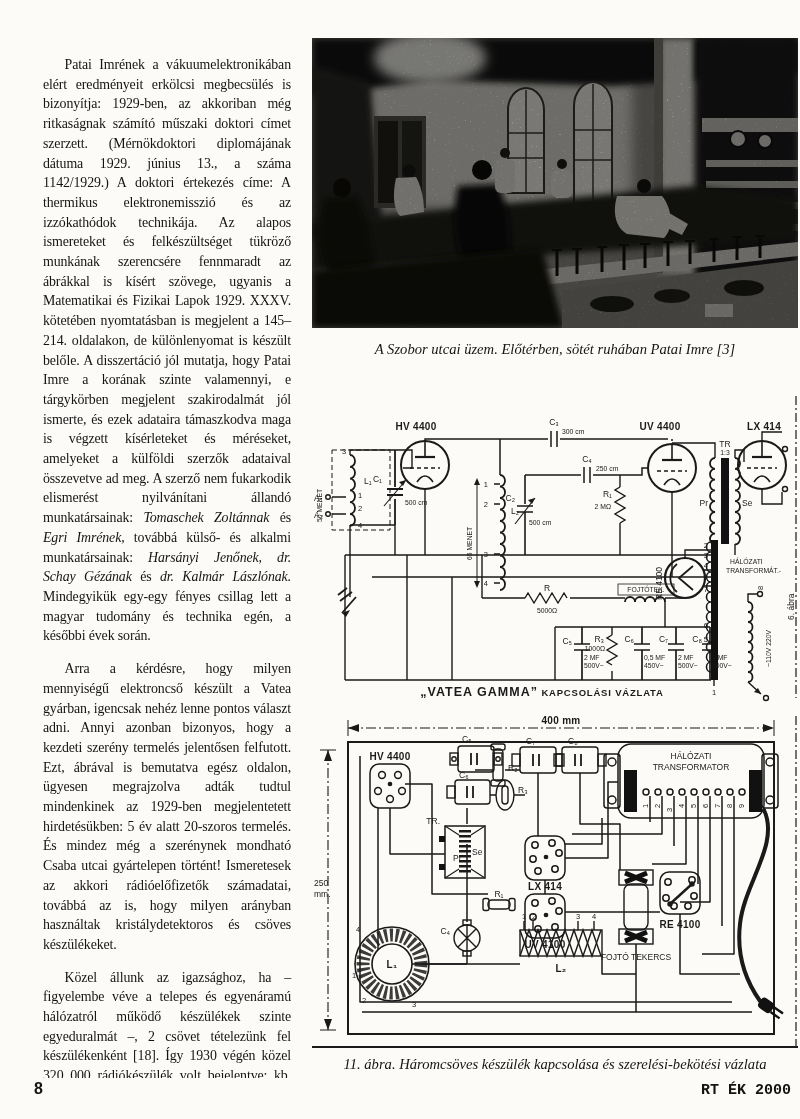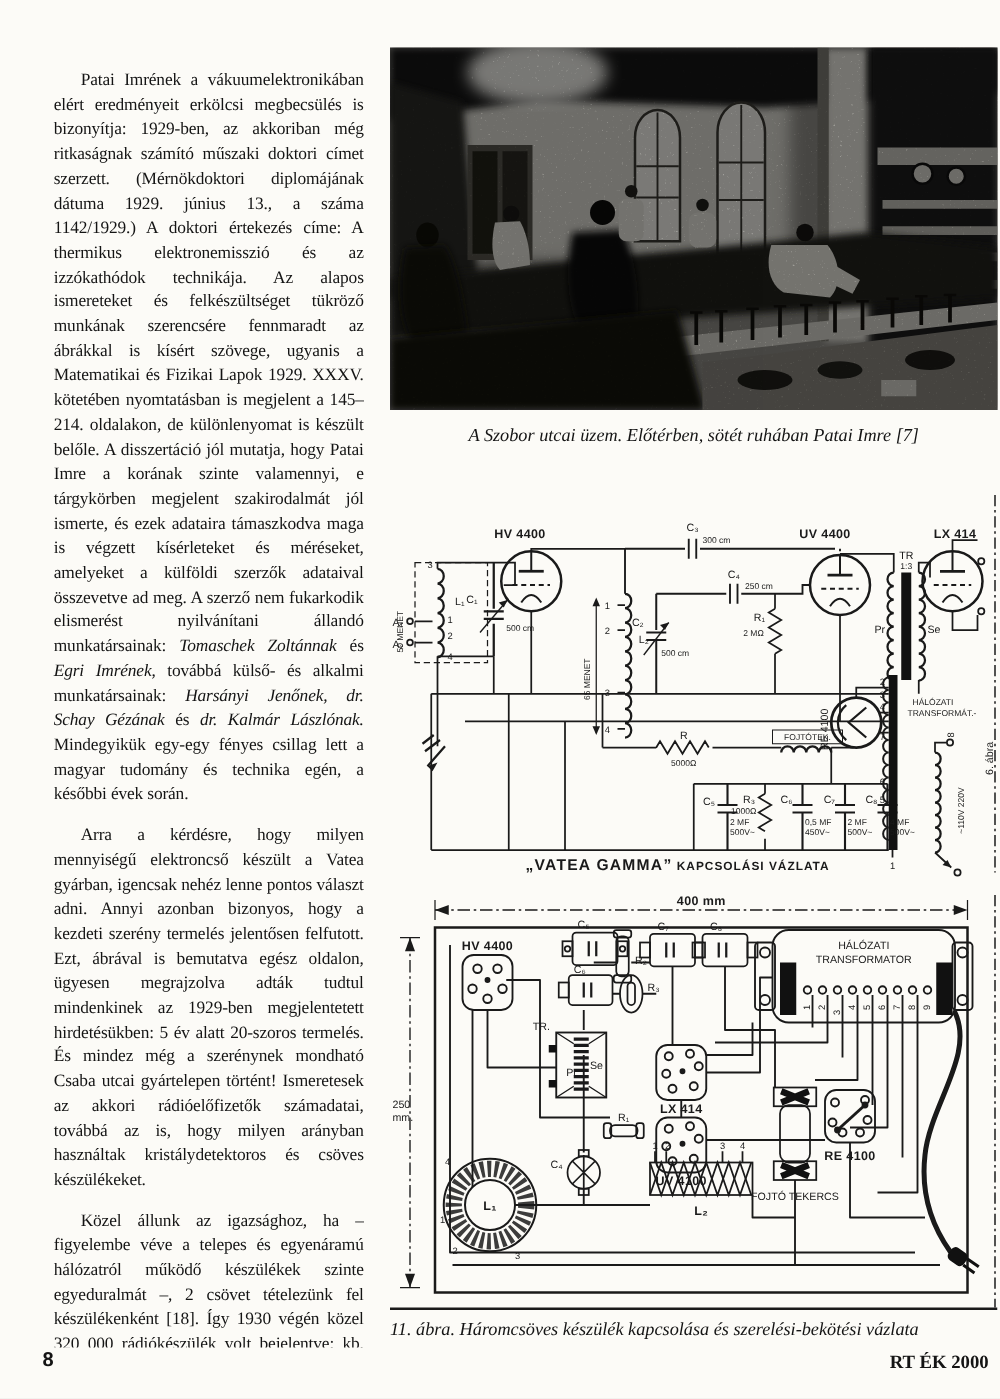--- a/index.html
+++ b/index.html
@@ -7,26 +7,26 @@
         font-family:"Liberation Serif",serif;color:#141414;}
   .text-col{position:absolute;left:30px;top:42px;width:274px;height:1036px;overflow:hidden;
             font-size:13.9px;line-height:19.7px;text-align:justify;letter-spacing:-0.12px;}
   .text-col p{margin:13px;text-indent:1.55em;}
   .text-col i{font-style:italic;}
   .photo-wrap{position:absolute;left:312px;top:38px;width:486px;height:290px;}
   .photo-caption{position:absolute;left:312px;top:341px;width:486px;text-align:center;
                  font-style:italic;font-size:14.6px;}
   .fig6{position:absolute;left:312px;top:392px;width:486px;height:310px;}
   .fig11{position:absolute;left:312px;top:714px;width:486px;height:336px;}
-  .fig11-caption{position:absolute;left:312px;top:1056px;width:486px;text-align:left;
+  .fig11-caption{position:absolute;left:312px;top:1056px;width:486px;text-align:center;
                  font-style:italic;font-size:14.6px;}
   .page-number{position:absolute;left:34px;top:1080px;font-family:"Liberation Sans",sans-serif;
                font-weight:bold;font-size:16px;}
   .journal-mark{position:absolute;left:600px;top:1082px;width:191px;text-align:right;
-                font-family:Liberation Serif, serif;font-weight:bold;font-size:15px;}
+                font-family:Liberation Mono, monospace;font-weight:bold;font-size:15px;}
   svg text{font-family:"Liberation Sans",sans-serif;fill:#1a1a1a;}
   .lbl{font-size:8.5px;}
   .lbl-b{font-size:10px;font-weight:bold;letter-spacing:.3px;}
   .val{font-size:6.8px;}
   .dig{font-size:7.5px;}
   .cap-main{font-size:12.5px;font-weight:bold;letter-spacing:1px;}
   .cap-sub{font-size:9.5px;font-weight:bold;letter-spacing:.8px;}
 </style>
 </head>
 <body>
@@ -108,21 +108,21 @@
     </g>
     <path d="M0,232 L230,210 L252,290 L0,290 Z" fill="#15140f" filter="url(#b3)"></path>
     <path d="M250,252 L486,222 V290 H250 Z" fill="#8a877f"></path>
     <ellipse cx="300" cy="266" rx="22" ry="8" fill="#201f1a"></ellipse>
     <ellipse cx="360" cy="258" rx="18" ry="7" fill="#23221d"></ellipse>
     <ellipse cx="432" cy="250" rx="20" ry="8" fill="#1e1d18"></ellipse>
     <rect x="393" y="266" width="28" height="13" fill="#d5d3ca"></rect>
     <rect width="486" height="290" filter="url(#grain)" opacity="0.5"></rect>
   </svg>
   </div>
-  <div class="photo-caption">A Szobor utcai üzem. Előtérben, sötét ruhában Patai Imre [7]</div>
+  <div class="photo-caption">A Szobor utcai üzem. Előtérben, sötét ruhában Patai Imre [3]</div>
 
   <svg class="fig6" width="486" height="310" viewBox="0 0 486 310">
     <defs>
       <g id="tube" stroke="#1a1a1a" stroke-width="1.6" fill="none">
         <circle r="24" stroke-width="2"></circle>
         <line x1="-10" y1="-8" x2="10" y2="-8" stroke-width="2.2"></line>
         <line x1="0" y1="-24" x2="0" y2="-8"></line>
         <line x1="-15" y1="3" x2="15" y2="3" stroke-dasharray="4 3"></line>
         <path d="M-8,17 Q0,5 8,17"></path>
       </g>

